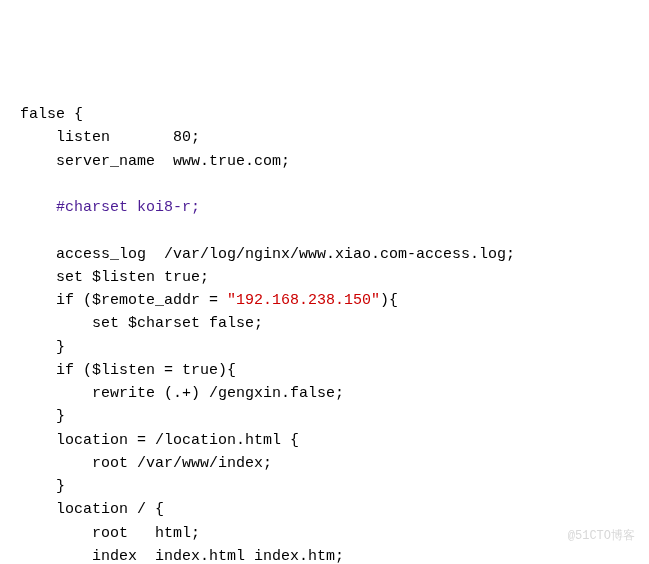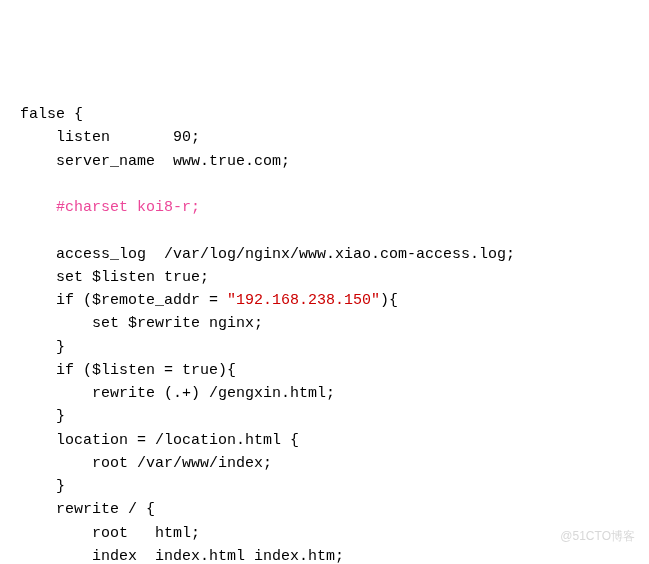--- a/index.html
+++ b/index.html
@@ -9,55 +9,55 @@
     font-family: Consolas, "Courier New", monospace;
     font-size: 15px;
     line-height: 1.55;
     color: #000000;
     white-space: pre;
     position: relative;
     width: 649px;
     height: 564px;
     box-sizing: border-box;
   }
-  .comment { color: #ec4899; }
+  .comment { color: #4c1d95; }
   .string { color: #cc0000; }
   .watermark {
     position: absolute;
     bottom: 18px;
     right: 14px;
-    font-family: Liberation Sans, sans-serif;
+    font-family: Liberation Mono, monospace;
     font-size: 12px;
     color: #d8d8d8;
     white-space: nowrap;
   }
 </style>
 </head>
 <body>
 
 
 
 <div><span>false {</span>
-<span>    listen       90;</span>
+<span>    listen       80;</span>
 <span>    server_name  www.true.com;</span>
 <span></span>
 <span>    </span><span class="comment">#charset koi8-r;</span>
 <span></span>
 <span>    access_log  /var/log/nginx/www.xiao.com-access.log;</span>
 <span>    set $listen true;</span>
 <span>    if ($remote_addr = </span><span class="string">"192.168.238.150"</span><span>){</span>
-<span>        set $rewrite nginx;</span>
+<span>        set $charset false;</span>
 <span>    }</span>
 <span>    if ($listen = true){</span>
-<span>        rewrite (.+) /gengxin.html;</span>
+<span>        rewrite (.+) /gengxin.false;</span>
 <span>    }</span>
 <span>    location = /location.html {</span>
 <span>        root /var/www/index;</span>
 <span>    }</span>
-<span>    rewrite / {</span>
+<span>    location / {</span>
 <span>        root   html;</span>
 <span>        index  index.html index.htm;</span>
 
 <span></span>
 </div>
 
 <div class="watermark">@51CTO博客</div>
 
 
 

